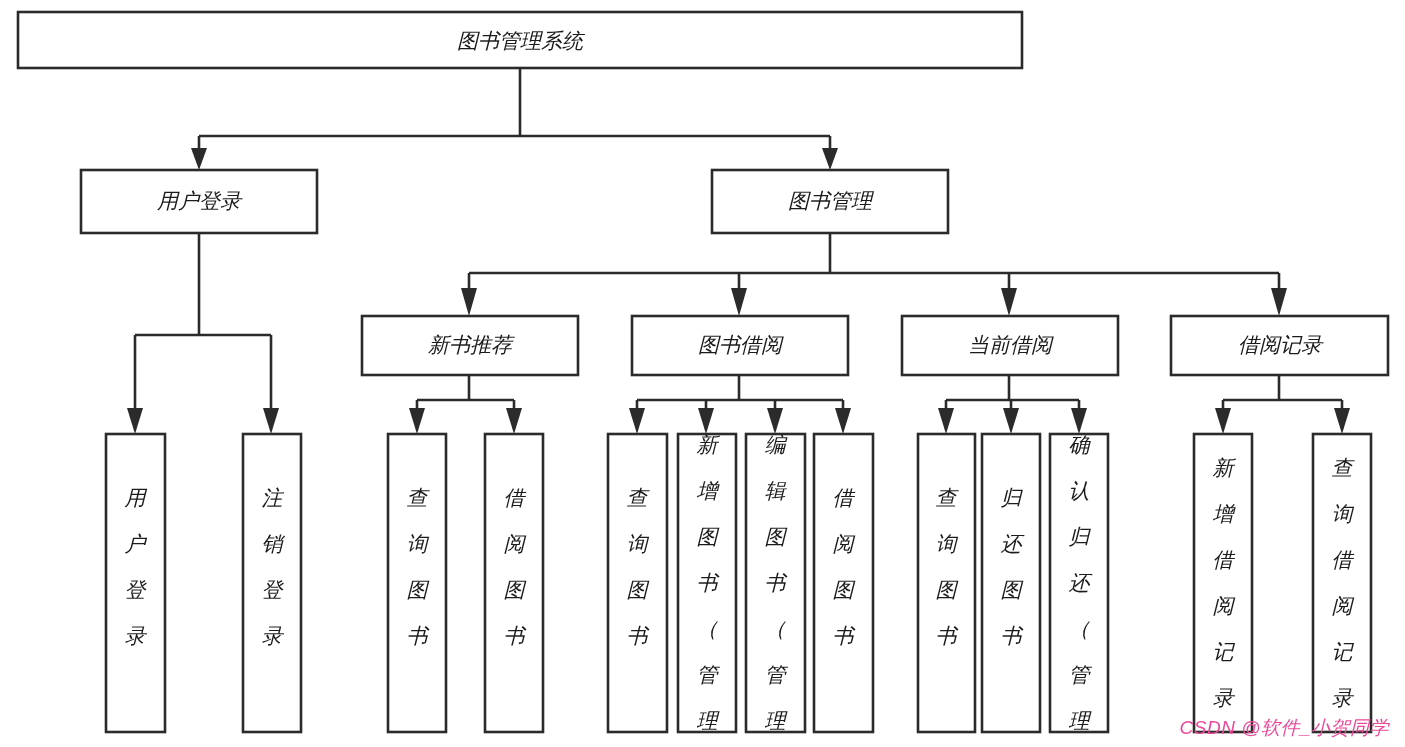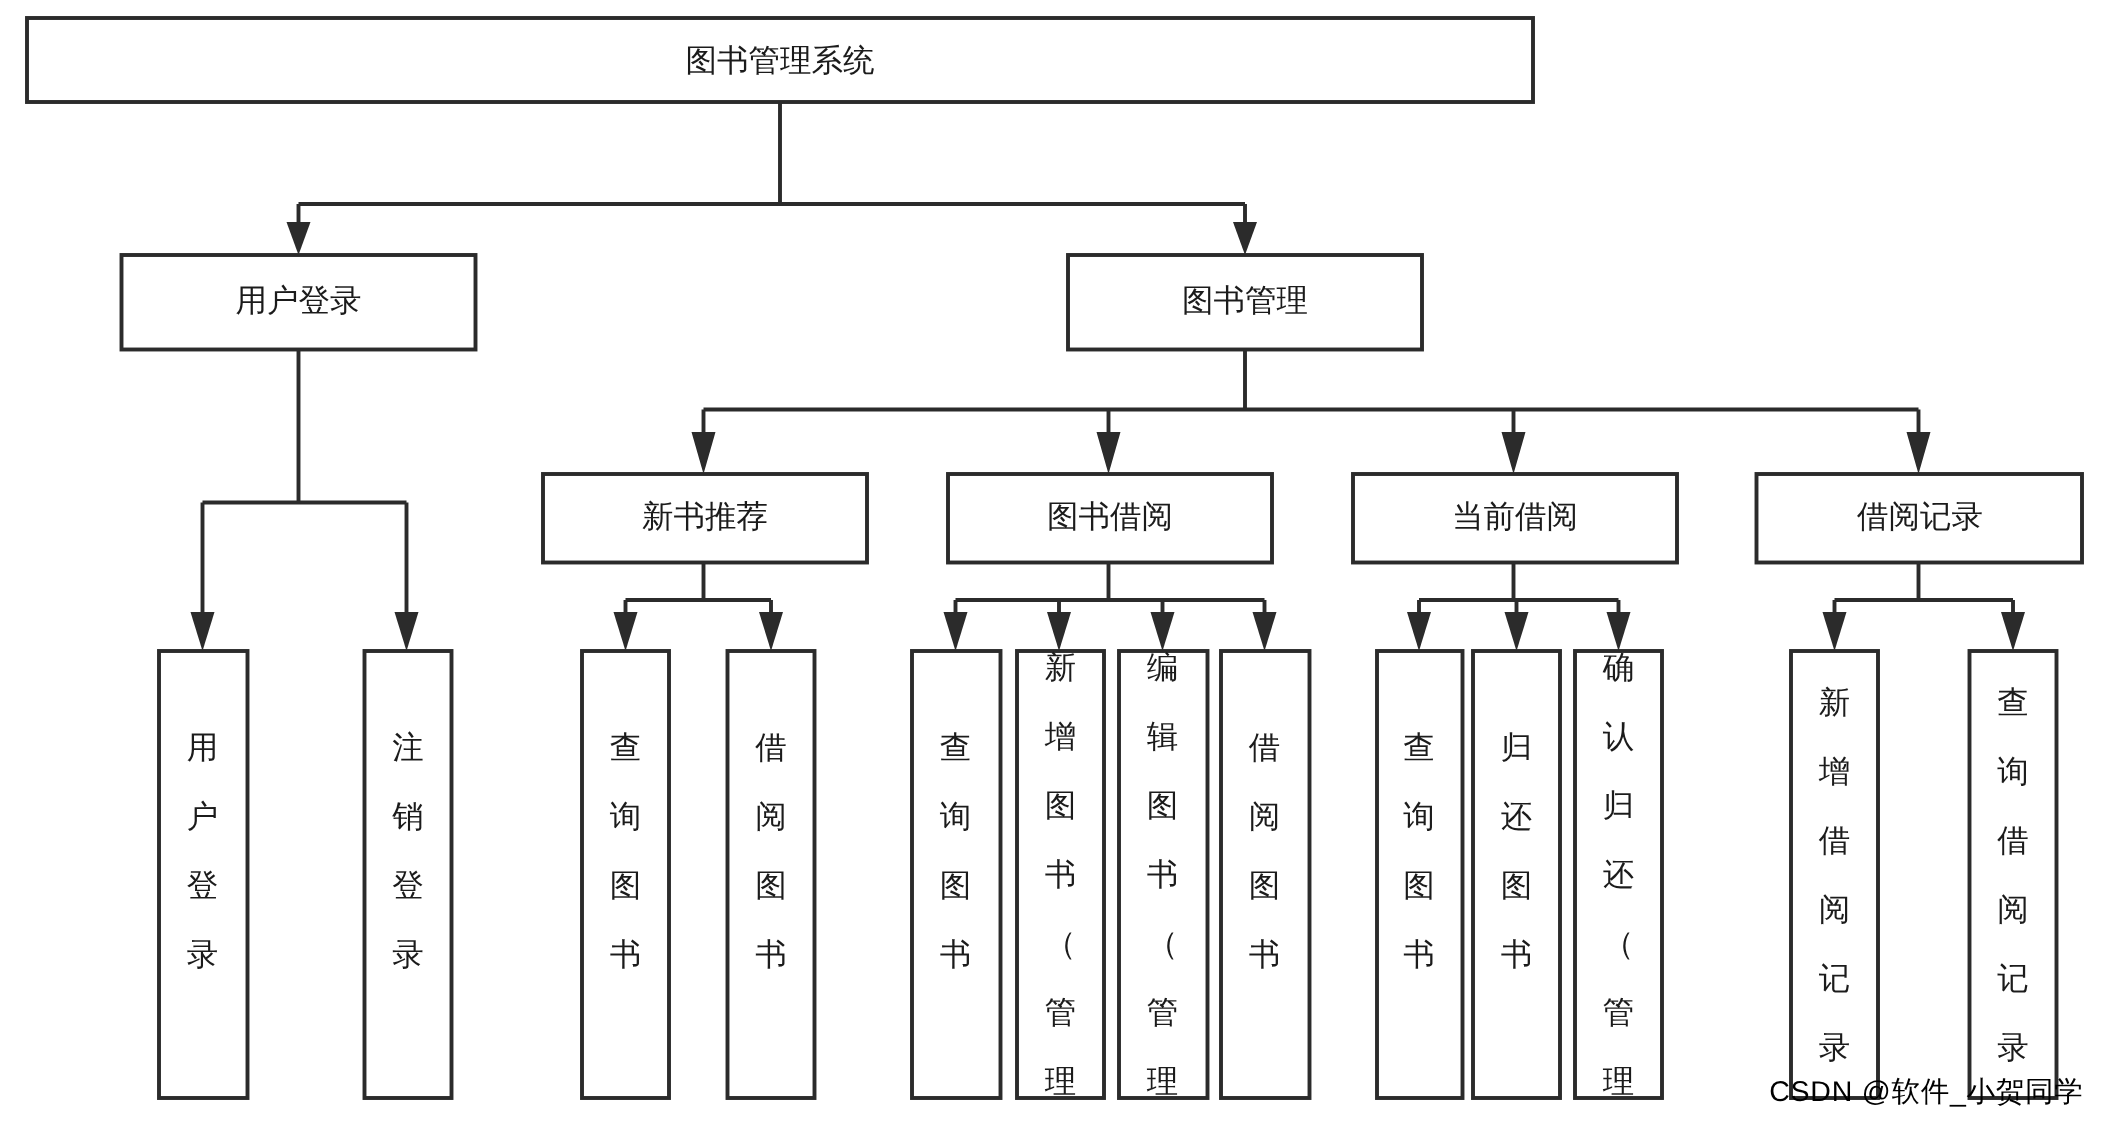--- a/index.html
+++ b/index.html
@@ -11,20 +11,21 @@
     width: 1405px;
     height: 747px;
     font-family: "Liberation Sans", "DejaVu Sans", sans-serif;
     overflow: hidden;
     position: relative;
   }
   #diagram-root {
     position: relative;
     width: 1405px;
     height: 747px;
+    font-style: italic;
   }
   svg#tree-svg {
     position: absolute;
     left: 0;
     top: 0;
     width: 1405px;
     height: 747px;
   }
   .node-box {
     fill: #ffffff;
@@ -53,21 +54,21 @@
     font-size: 21px;
     fill: #1b1b1b;
     text-anchor: middle;
   }
   .watermark-text {
     position: absolute;
     right: 16px;
     bottom: 6px;
     font-family: "Liberation Sans", "DejaVu Sans", sans-serif;
     font-size: 19px;
-    color: #000000;
+    color: #ec4899;
     letter-spacing: 0.5px;
     white-space: nowrap;
     user-select: none;
   }
 </style>
 </head>
 <body>
 
 <div id="diagram-root">
 

